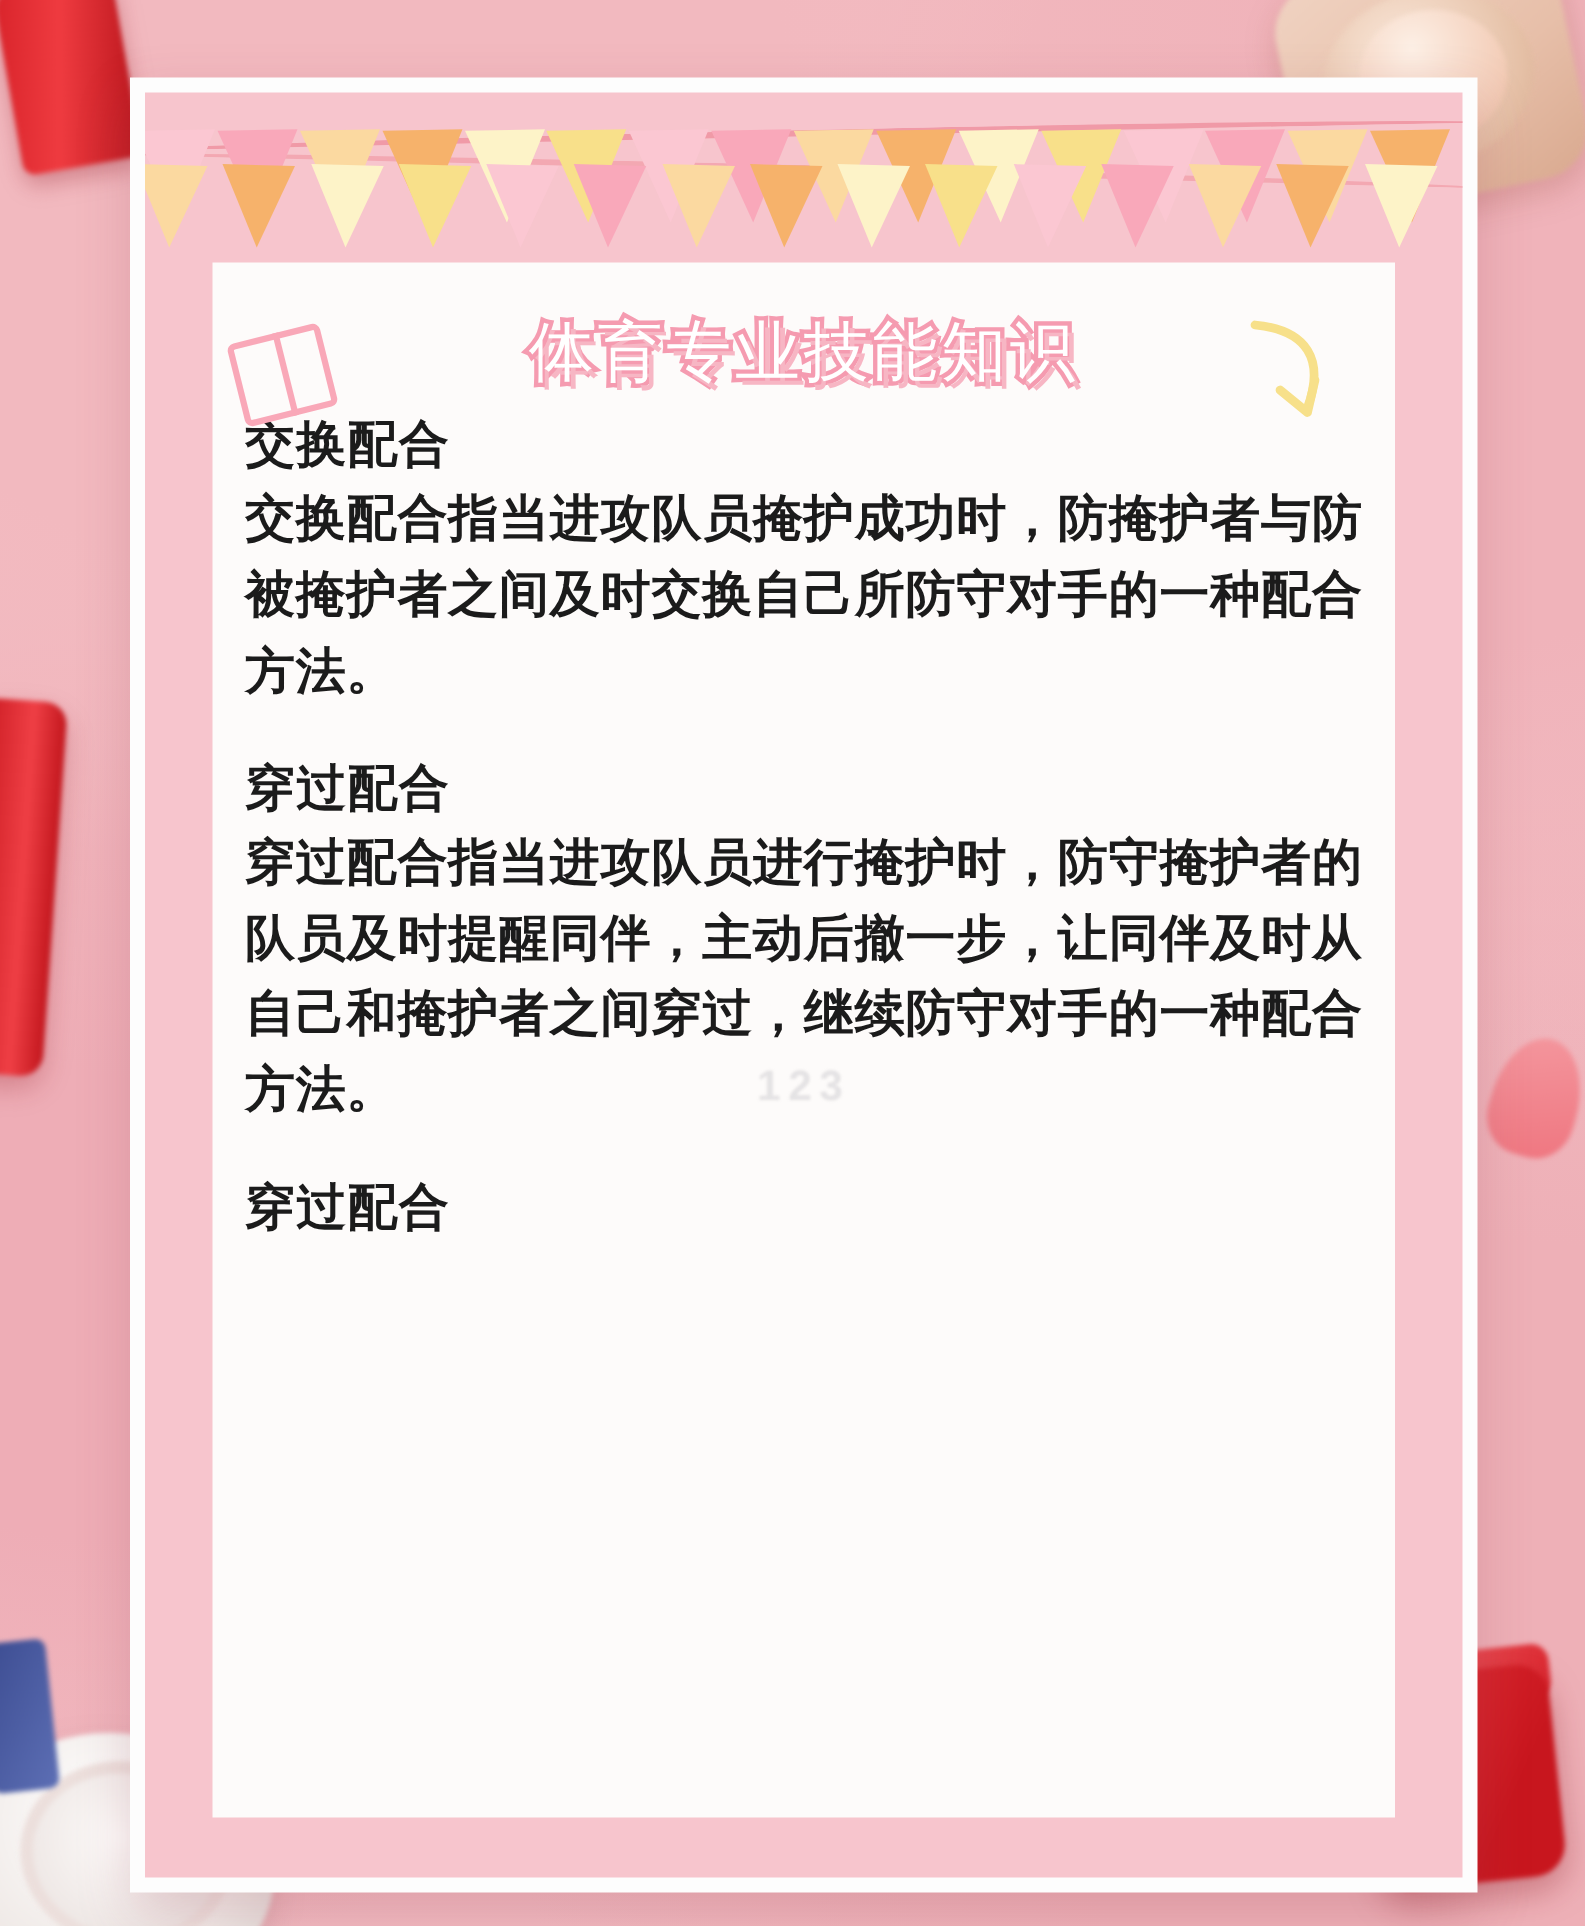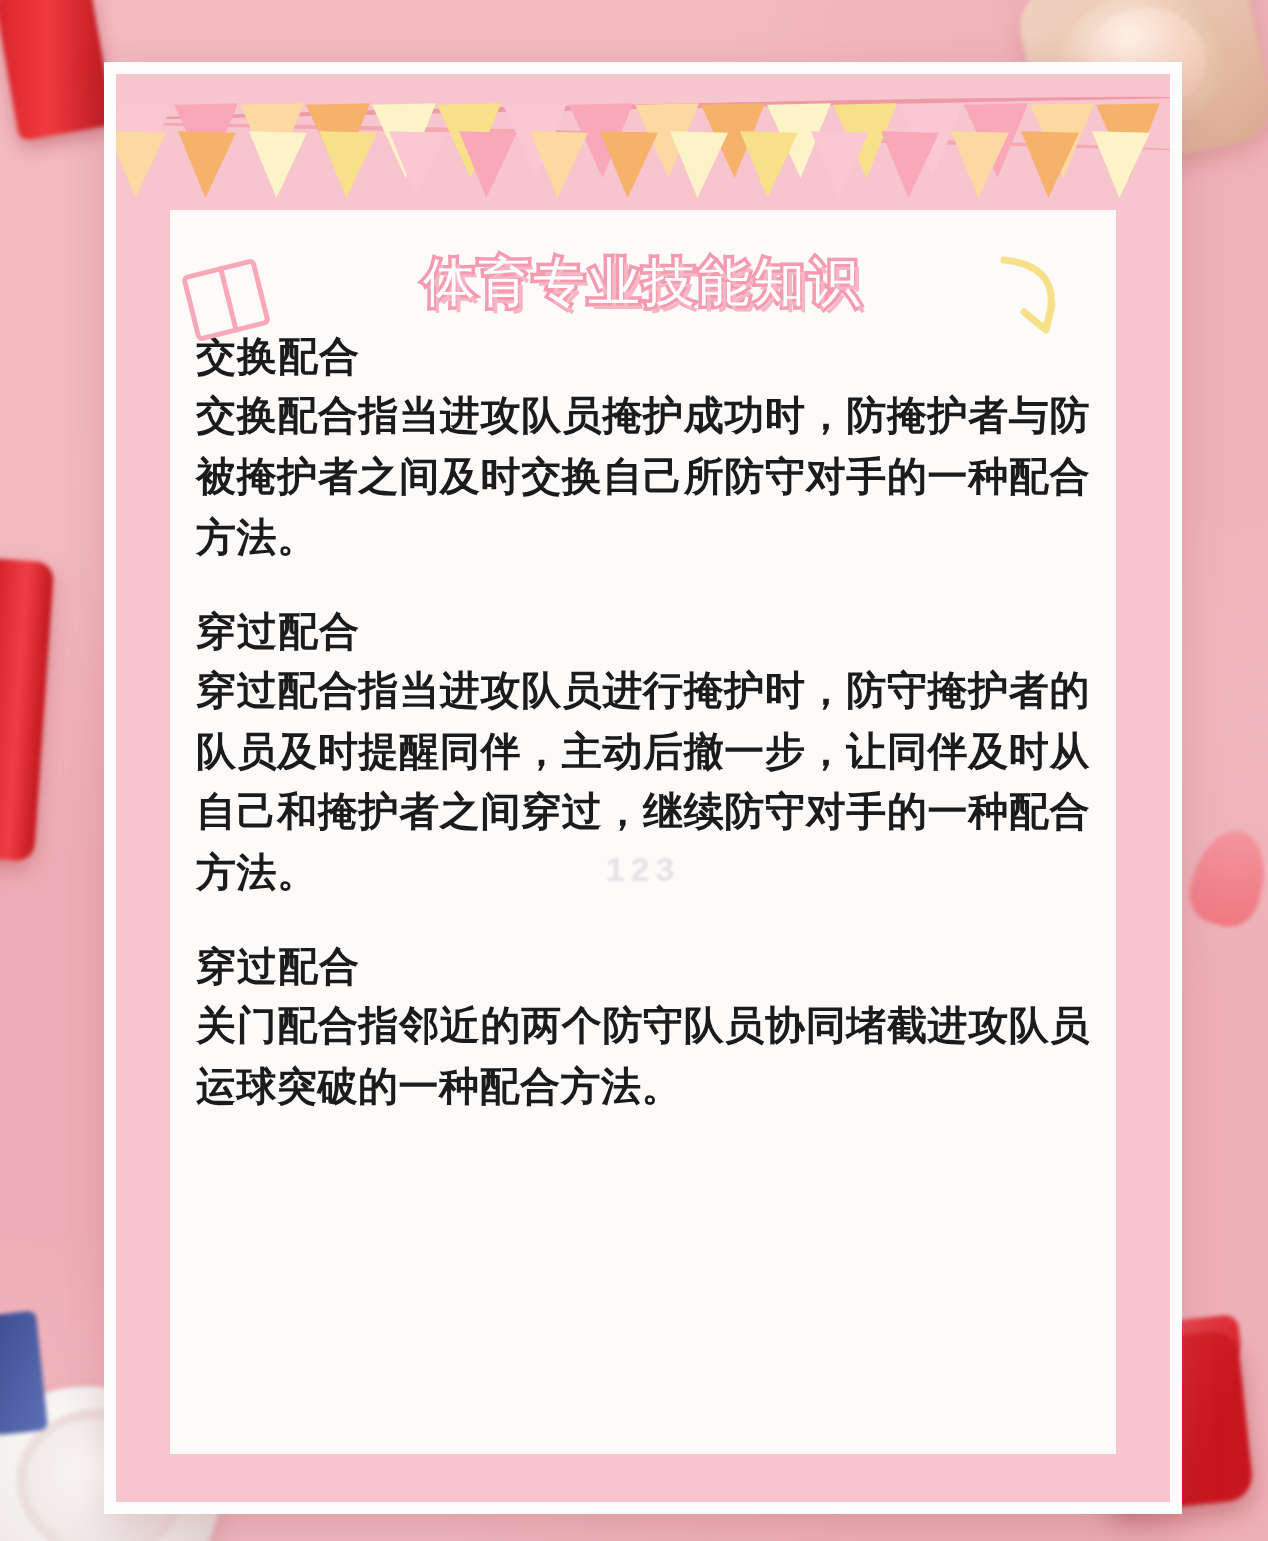--- a/index.html
+++ b/index.html
@@ -350,21 +350,20 @@
           <div class="sec-body">交换配合指当进攻队员掩护成功时，防掩护者与防被掩护者之间及时交换自己所防守对手的一种配合方法。</div>
         </div>
 
         <div class="sec">
           <div class="sec-head">穿过配合</div>
           <div class="sec-body">穿过配合指当进攻队员进行掩护时，防守掩护者的队员及时提醒同伴，主动后撤一步，让同伴及时从自己和掩护者之间穿过，继续防守对手的一种配合方法。</div>
         </div>
 
         <div class="sec">
           <div class="sec-head">穿过配合</div>
-          <div class="sec-body">关门配合指邻近的两个防守队员协同堵截进攻队员运球突破的一种配合方法。</div>
         </div>
 
       </div>
 
       <div class="watermark">123</div>
     </div>
 
   </div>
 </div>
 

